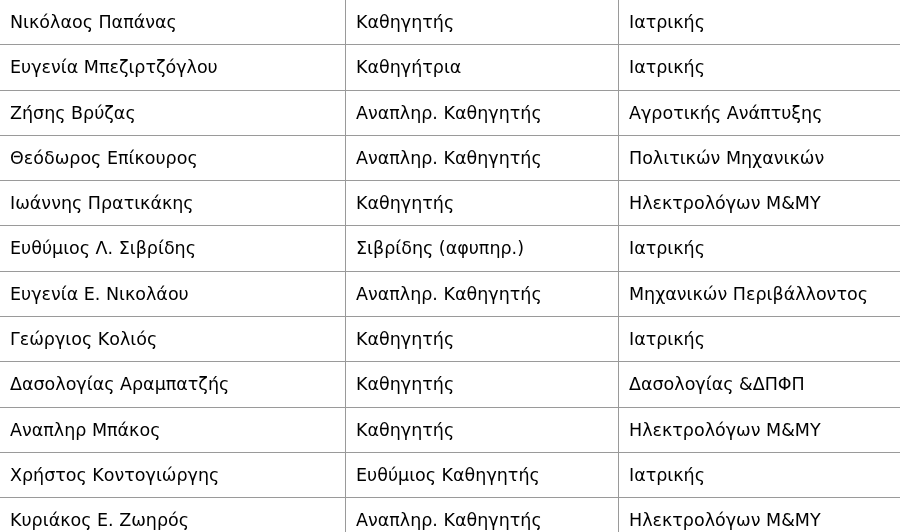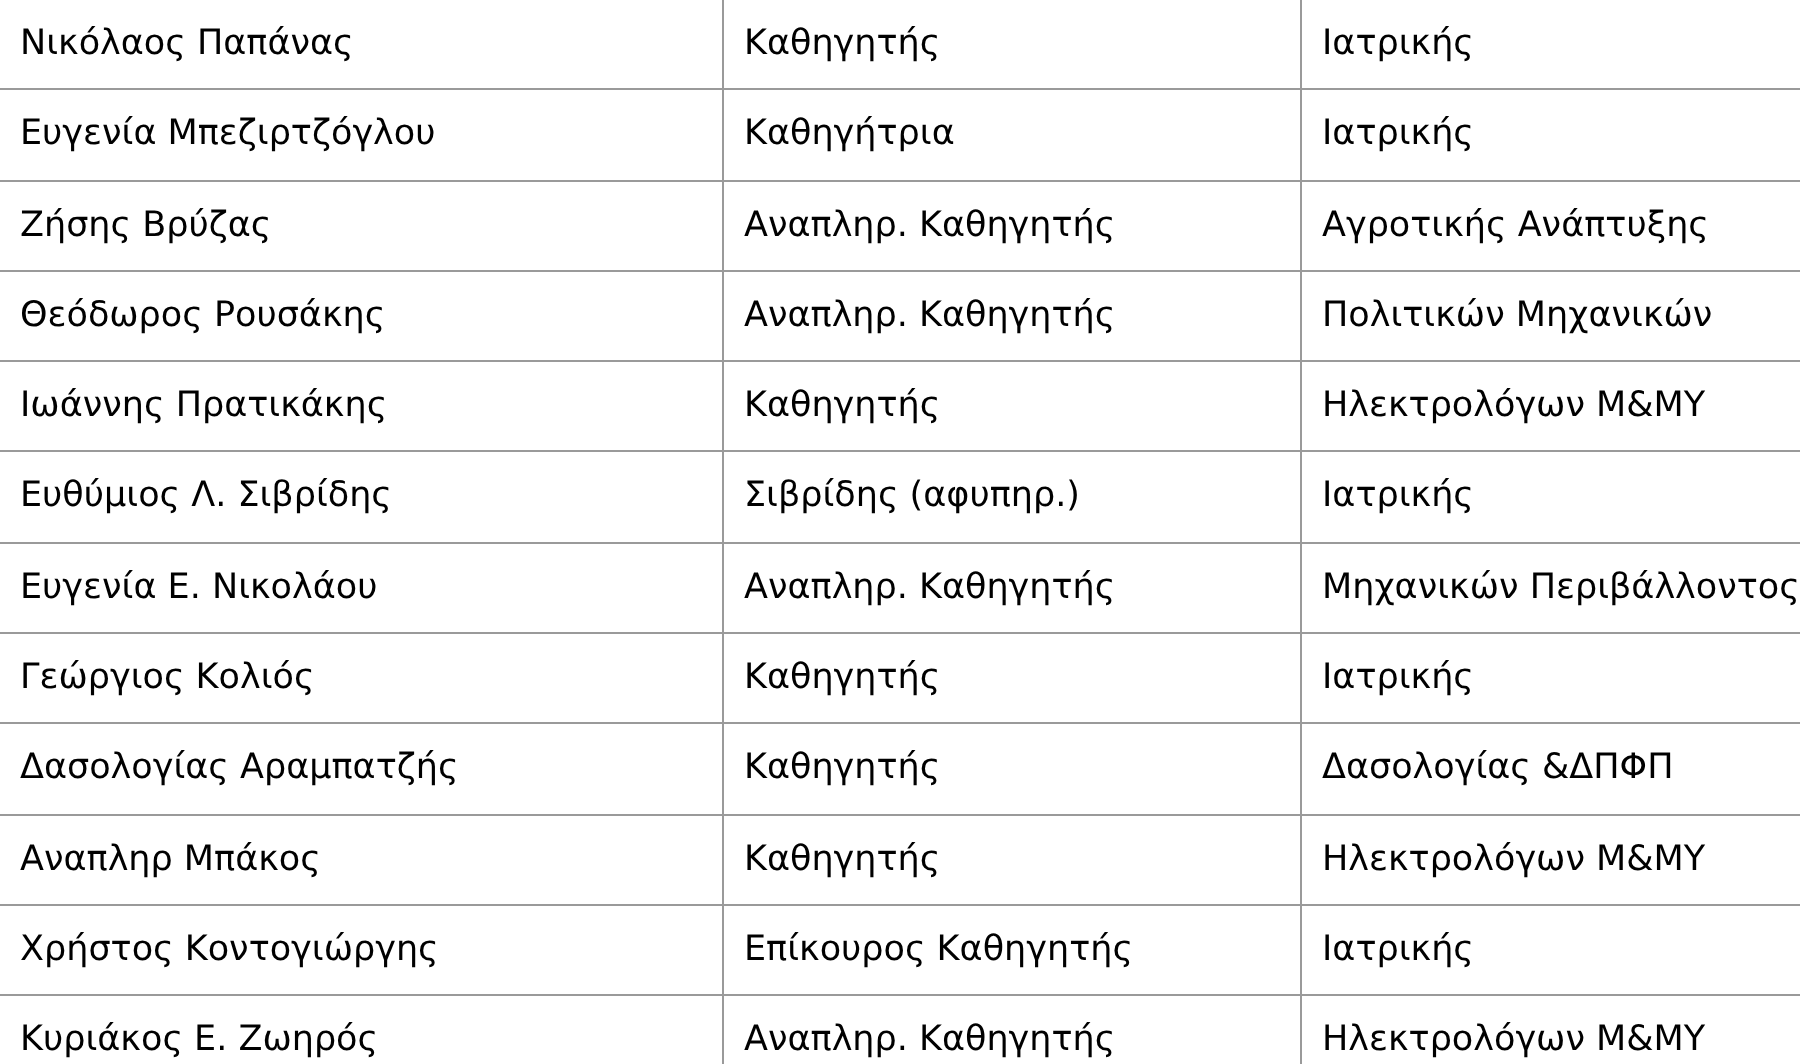--- a/index.html
+++ b/index.html
@@ -24,21 +24,21 @@
     border-collapse: collapse;
     width: 900px;
     table-layout: fixed;
     margin: 0;
   }
   table.faculty-table td {
     border-top: 1px solid #9a9a9a;
     border-bottom: 1px solid #9a9a9a;
     border-right: 1px solid #9a9a9a;
     border-left: none;
-    padding: 0 16px 0 10px;
+    padding: 0 0 0 10px;
     height: 44.3px;
     font-size: 17.5px;
     line-height: 44.3px;
     vertical-align: middle;
     white-space: nowrap;
     overflow: hidden;
     text-overflow: clip;
   }
   table.faculty-table tr:first-child td {
     border-top: none;
@@ -69,21 +69,21 @@
         <td class="col-name">Ευγενία Μπεζιρτζόγλου</td>
         <td class="col-rank">Καθηγήτρια</td>
         <td class="col-dept">Ιατρικής</td>
       </tr>
       <tr>
         <td class="col-name">Ζήσης Βρύζας</td>
         <td class="col-rank">Αναπληρ. Καθηγητής</td>
         <td class="col-dept">Αγροτικής Ανάπτυξης</td>
       </tr>
       <tr>
-        <td class="col-name">Θεόδωρος Ρουσάκης</td>
+        <td class="col-name">Θεόδωρος Επίκουρος</td>
         <td class="col-rank">Αναπληρ. Καθηγητής</td>
         <td class="col-dept">Πολιτικών Μηχανικών</td>
       </tr>
       <tr>
         <td class="col-name">Ιωάννης Πρατικάκης</td>
         <td class="col-rank">Καθηγητής</td>
         <td class="col-dept">Ηλεκτρολόγων Μ&amp;ΜΥ</td>
       </tr>
       <tr>
         <td class="col-name">Ευθύμιος Λ. Σιβρίδης</td>
@@ -105,21 +105,21 @@
         <td class="col-rank">Καθηγητής</td>
         <td class="col-dept">Δασολογίας &amp;ΔΠΦΠ</td>
       </tr>
       <tr>
         <td class="col-name">Αναπληρ Μπάκος</td>
         <td class="col-rank">Καθηγητής</td>
         <td class="col-dept">Ηλεκτρολόγων Μ&amp;ΜΥ</td>
       </tr>
       <tr>
         <td class="col-name">Χρήστος Κοντογιώργης</td>
-        <td class="col-rank">Επίκουρος Καθηγητής</td>
+        <td class="col-rank">Ευθύμιος Καθηγητής</td>
         <td class="col-dept">Ιατρικής</td>
       </tr>
       <tr>
         <td class="col-name">Κυριάκος Ε. Ζωηρός</td>
         <td class="col-rank">Αναπληρ. Καθηγητής</td>
         <td class="col-dept">Ηλεκτρολόγων Μ&amp;ΜΥ</td>
       </tr>
     </tbody>
   </table>
 </div>

